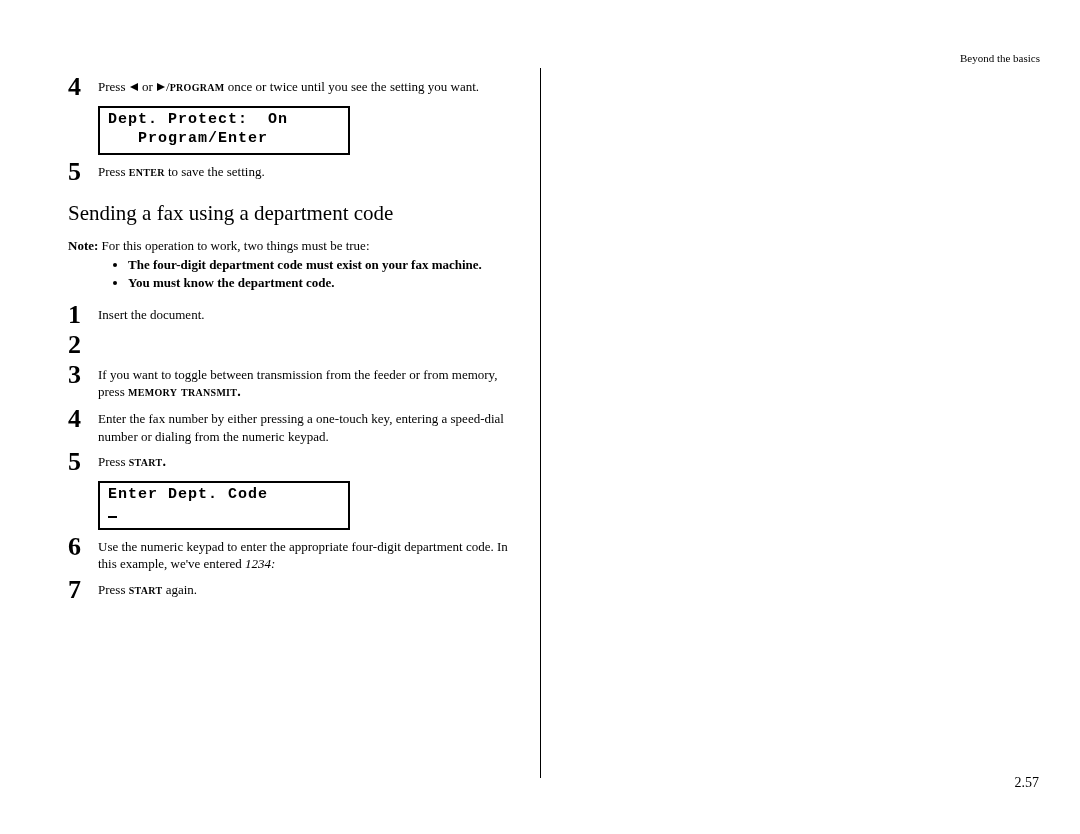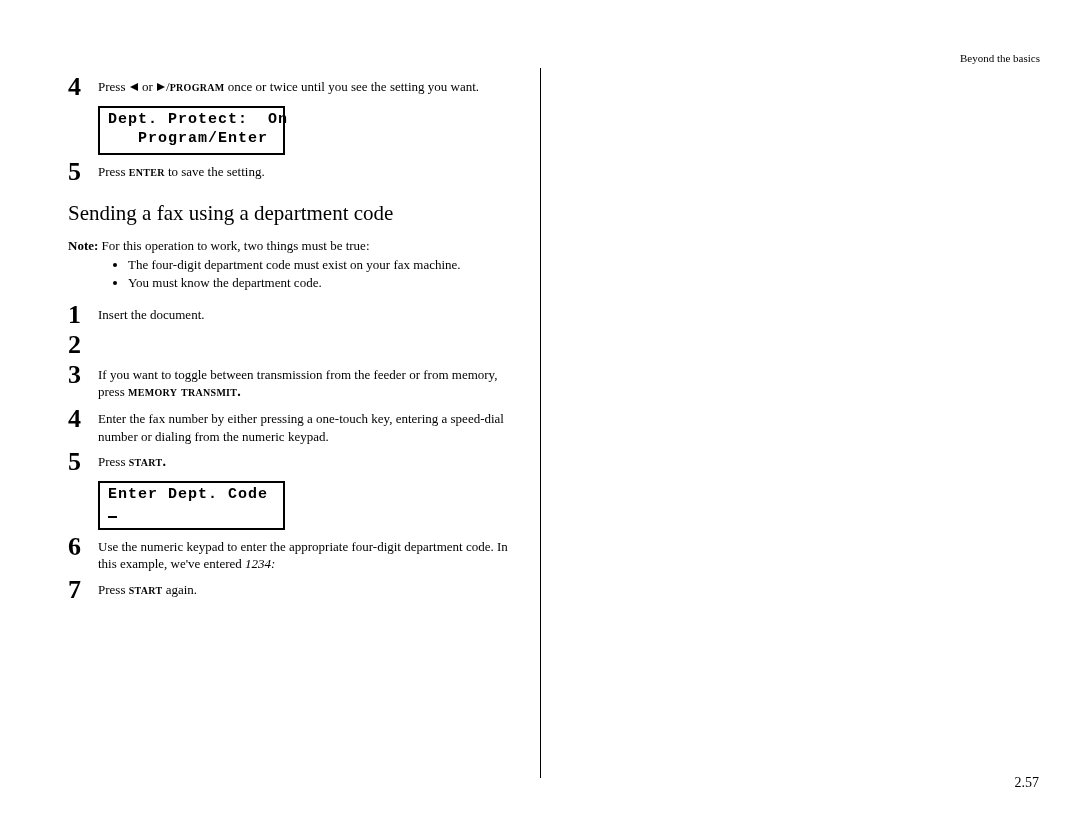--- a/index.html
+++ b/index.html
@@ -57,21 +57,21 @@
     flex: 0 0 30px;
   }
   .step-body {
     font-size: 13px;
     line-height: 1.35;
     padding-top: 4px;
   }
   .display-box {
     margin: 6px 16px 4px 30px;
     border: 2px solid #000;
-    width: 187px;
+    width: 252px;
     box-sizing: border-box;
     padding: 3px 8px 4px 8px;
     font-family: "Courier New", monospace;
     font-weight: bold;
     font-size: 15px;
     line-height: 1.25;
     letter-spacing: 1px;
     white-space: pre;
   }
   .cursor {
@@ -89,21 +89,21 @@
     font-size: 13px;
     margin: 11px 0 2px 0;
   }
   .note-line b { font-weight: bold; }
   ul.bullets {
     margin: 2px 0 10px 0;
     padding-left: 60px;
     font-size: 13px;
     line-height: 1.4;
   }
-  ul.bullets li { margin: 0; }
+  ul.bullets li { margin: 0; font-weight: bold; }
   .smallcaps {
     font-variant: small-caps;
     font-weight: bold;
     letter-spacing: 0.3px;
     font-size: 14px;
   }
   .arrow {
     display: inline-block;
     vertical-align: -1px;
   }

